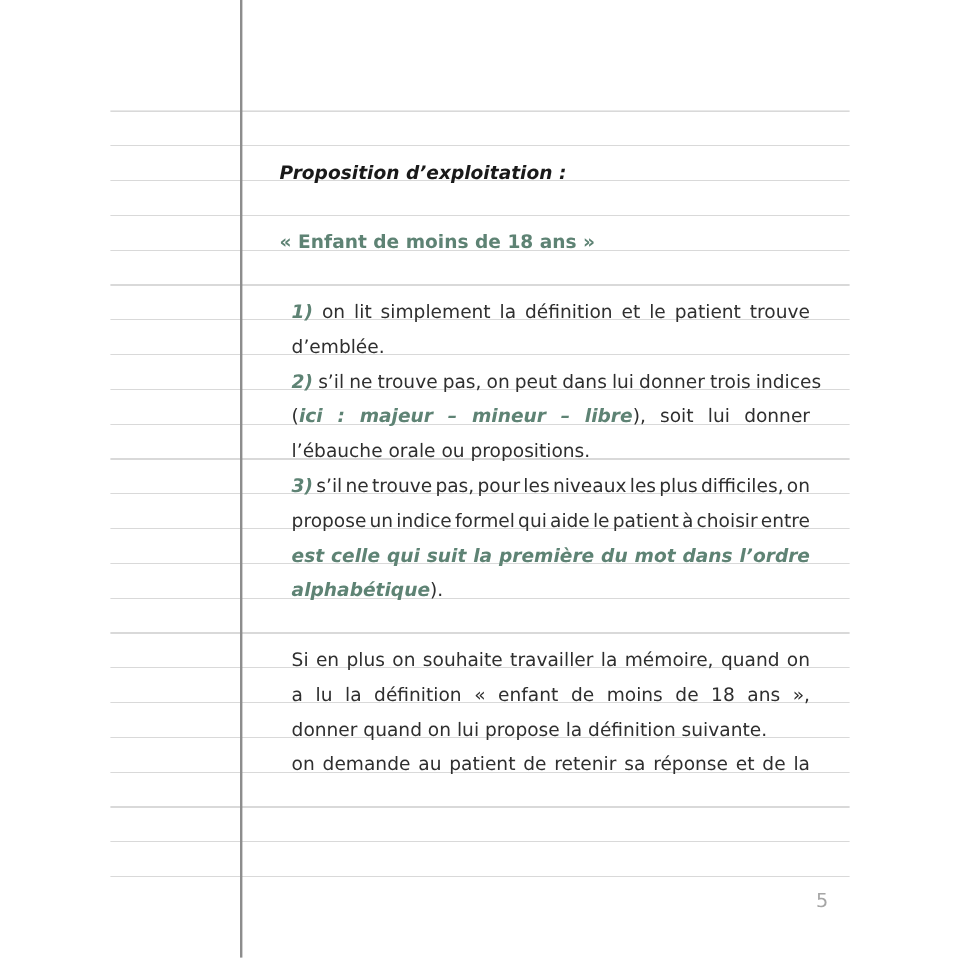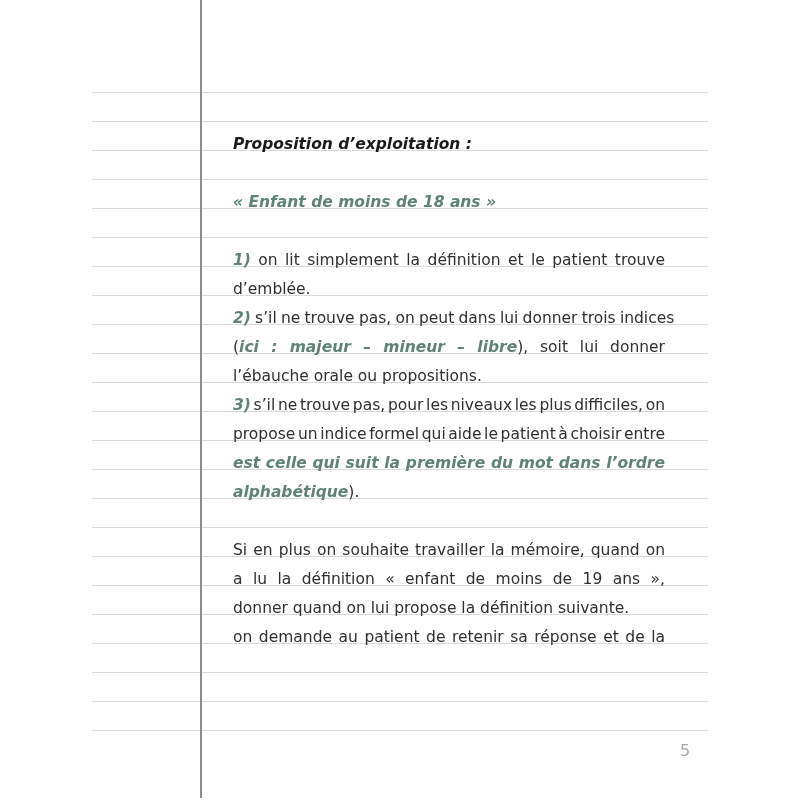--- a/index.html
+++ b/index.html
@@ -56,27 +56,26 @@
     color: var(--body_text);
     text-align: left;
   }
   .doc-title {
     font-weight: bold;
     font-style: italic;
     color: var(--title_text);
   }
   .doc-heading {
     font-weight: bold;
-    font-style: italic;
     color: var(--accent_green);
     margin-top: 29px;
   }
   .para-first { margin-top: 29px; }
   .para-gap   { margin-top: 29px; }
-  .line { white-space: nowrap; }
+  .line { white-space: nowrap; margin-left: 10px; }
   .green {
     font-weight: bold;
     font-style: italic;
     color: var(--accent_green);
   }
   .pagenum {
     position: absolute;
     left: 680px;
     top: 741px;
     font-size: 16px;
@@ -110,21 +109,21 @@
 
     <div class="para">
       <div class="line j" style="word-spacing: -2.21591px;"><span class="green">3)</span> <span>s’il ne trouve pas, pour les niveaux les plus difficiles, on</span></div>
       <div class="line j" style="word-spacing: -2.30781px; text-align: right;"><span>propose un indice formel qui aide le patient à choisir entre</span></div>
       <div class="line j" style="word-spacing: 0.328125px;"><span class="green">est celle qui suit la première du mot dans l’ordre</span></div>
       <div class="line"><span class="green">alphabétique</span><span>).</span></div>
     </div>
 
     <div class="para para-gap">
       <div class="line j" style="word-spacing: 1.19618px; text-align: center;"><span>Si en plus on souhaite travailler la mémoire, quand on</span></div>
-      <div class="line j" style="word-spacing: 5.51278px;"><span>a lu la définition « enfant de moins de 19 ans »,</span></div>
+      <div class="line j" style="word-spacing: 5.51278px;"><span>a lu la définition « enfant de moins de 18 ans »,</span></div>
       <div class="line"><span>donner quand on lui propose la définition suivante.</span></div>
       <div class="line j" style="word-spacing: 1.60156px;"><span>on demande au patient de retenir sa réponse et de la</span></div>
     </div>
 
   </div>
 
   <div class="pagenum">5</div>
 
 </div>
 

